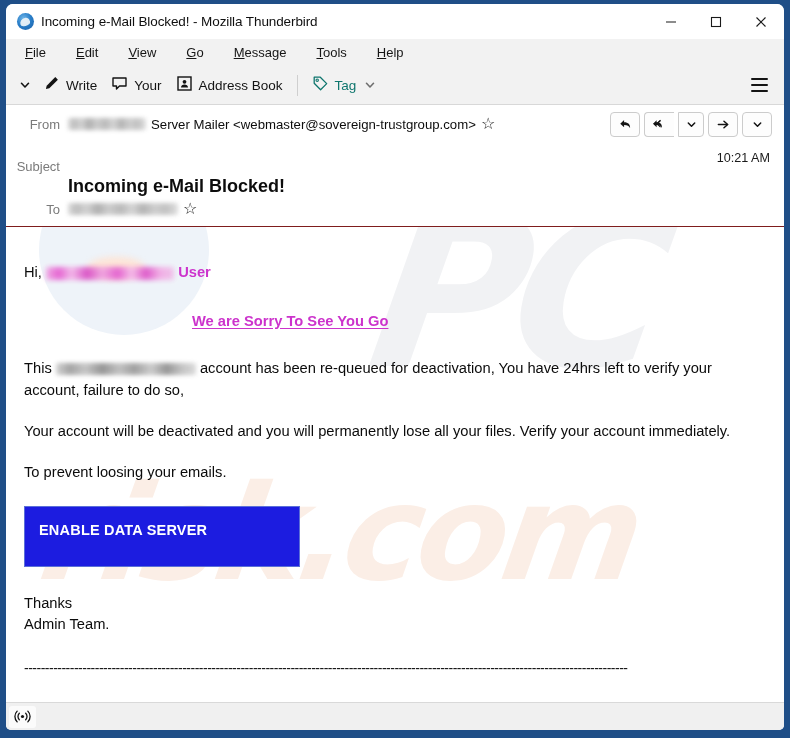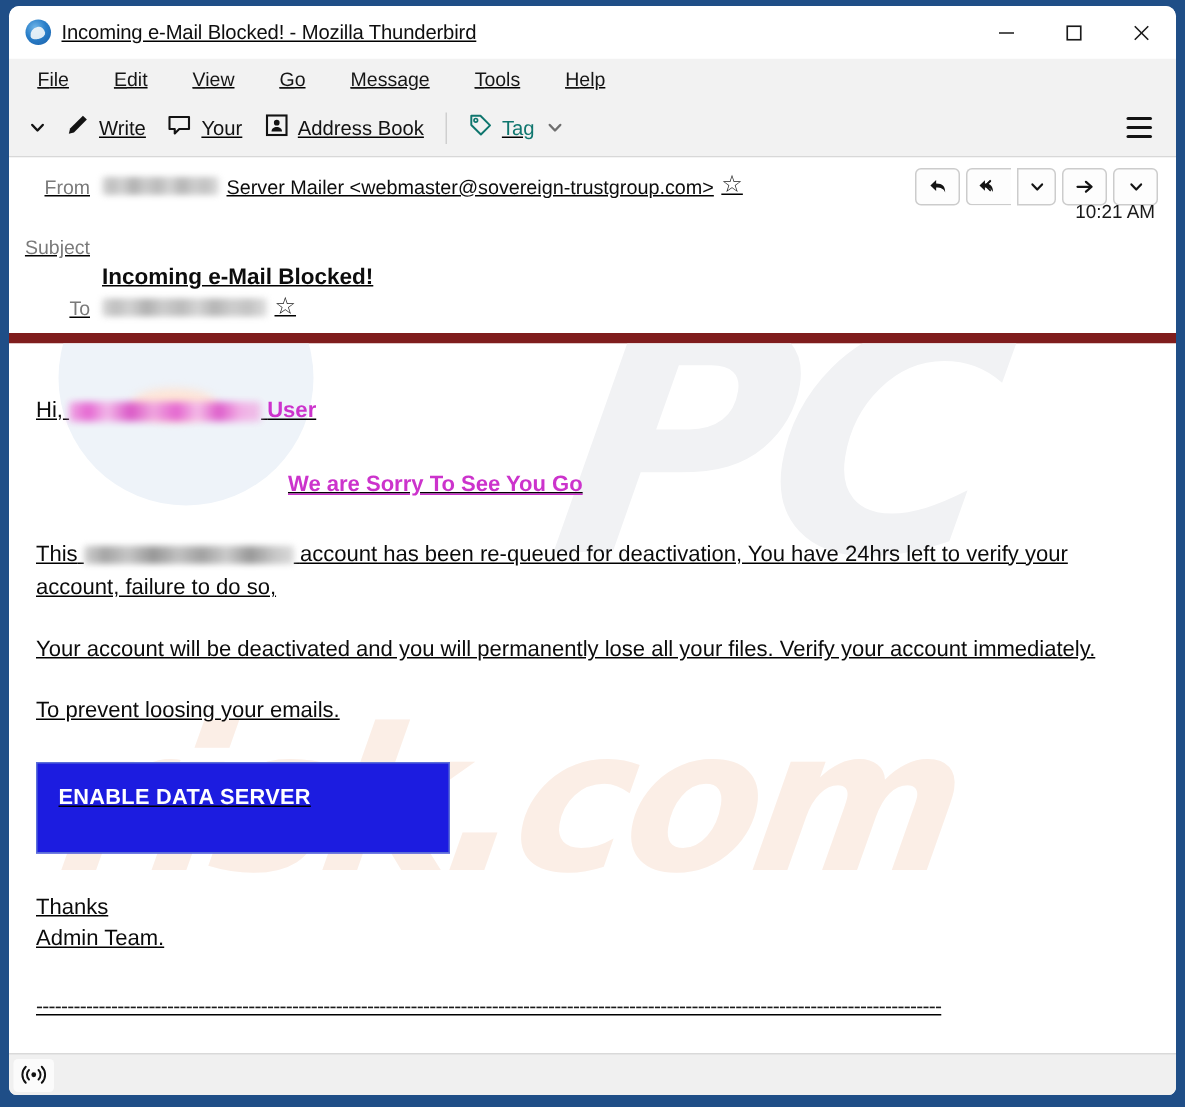--- a/index.html
+++ b/index.html
@@ -11,21 +11,20 @@
     font-family: "Liberation Sans", sans-serif;
   }
 
   
   #window {
     position: absolute;
     left: 0; top: 0;
     width: 790px; height: 738px;
     background: #1f4e87;
     padding: 4px 6px 8px 6px;
-    text-decoration: underline;
   }
   #window-inner {
     width: 100%; height: 100%;
     background: #ffffff;
     border-radius: 7px 7px 5px 5px;
     overflow: hidden;
     display: flex;
     flex-direction: column;
     position: relative;
   }
@@ -144,21 +143,21 @@
     width: 17px; height: 2px;
     background: #141414;
     border-radius: 1px;
   }
 
   
   #msg-header {
     background: #ffffff;
     flex: 0 0 auto;
     padding: 8px 0 6px 0;
-    border-bottom: 7px solid #7f1d1d;
+    border-bottom: 1px solid #7f1d1d;
     position: relative;
   }
   .hdr-row {
     display: flex;
     align-items: center;
     min-height: 22px;
     padding: 1px 10px 1px 0;
   }
   .hdr-label {
     width: 62px;
@@ -169,21 +168,21 @@
     color: #7a7a7a;
   }
   .hdr-value {
     font-size: 13.2px;
     color: #0d0d0d;
     display: flex;
     align-items: center;
     gap: 5px;
     white-space: nowrap;
   }
-  .hdr-value.subject { font-weight: bold; font-size: 15px; margin-top: 40px; }
+  .hdr-value.subject { font-weight: bold; font-size: 18px; margin-top: 40px; }
   .redact {
     display: inline-block;
     height: 12px;
     border-radius: 2px;
     background: linear-gradient(90deg,
       #d6d6d6 0%, #b9b9b9 8%, #cfcfcf 17%, #a9a9a9 27%, #c9c9c9 37%,
       #b4b4b4 48%, #d2d2d2 58%, #aeaeae 68%, #cacaca 79%, #bdbdbd 89%, #dcdcdc 100%);
     filter: blur(2.1px);
     opacity: .92;
     vertical-align: middle;
@@ -205,21 +204,21 @@
     border-radius: 4px;
     background: #fdfdfd;
     display: flex; align-items: center; justify-content: center;
     cursor: default;
     color: #141414;
   }
   .act-btn.joined-l { border-radius: 4px 0 0 4px; border-right: none; }
   .act-btn.joined-r { border-radius: 0 4px 4px 0; min-width: 26px; }
   #hdr-time {
     position: absolute;
-    right: 14px; top: 29px;
+    right: 14px; top: 46px;
     font-size: 12.6px;
     color: #1a1a1a;
   }
 
   
   #msg-body {
     flex: 1 1 auto;
     background: #ffffff;
     position: relative;
     overflow: hidden;

